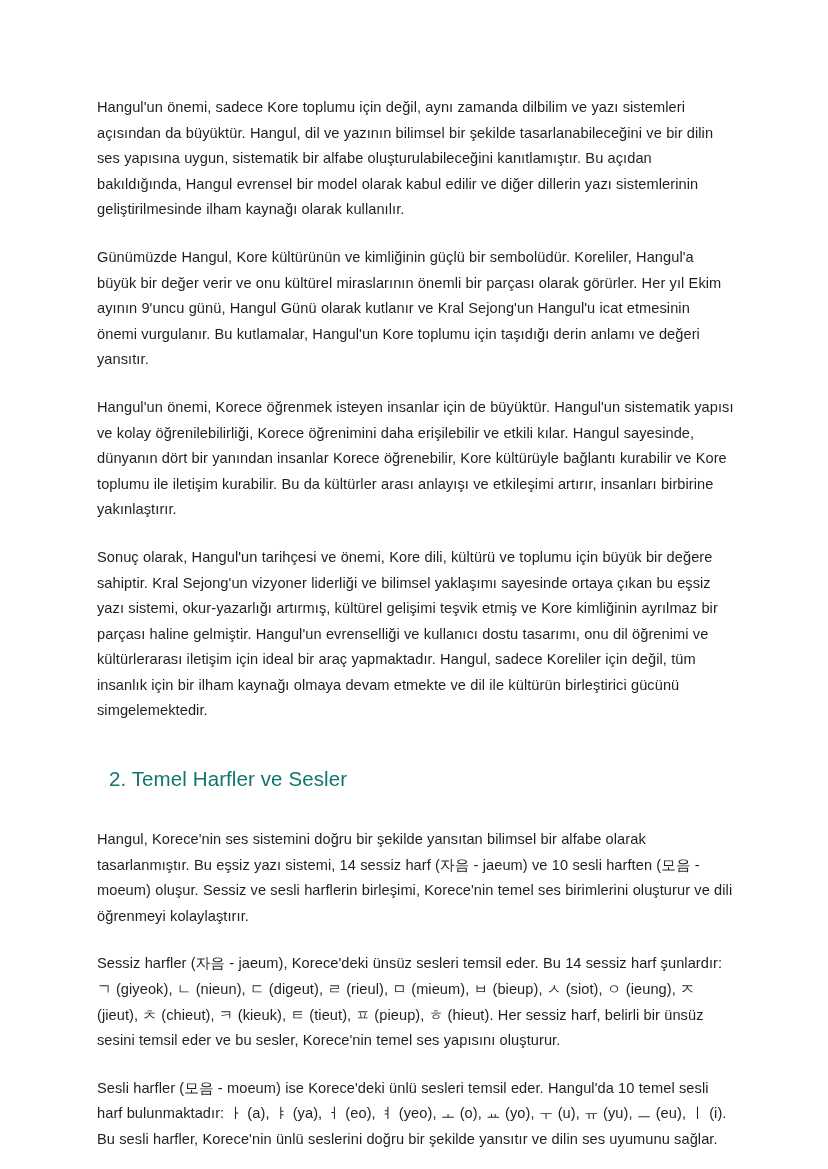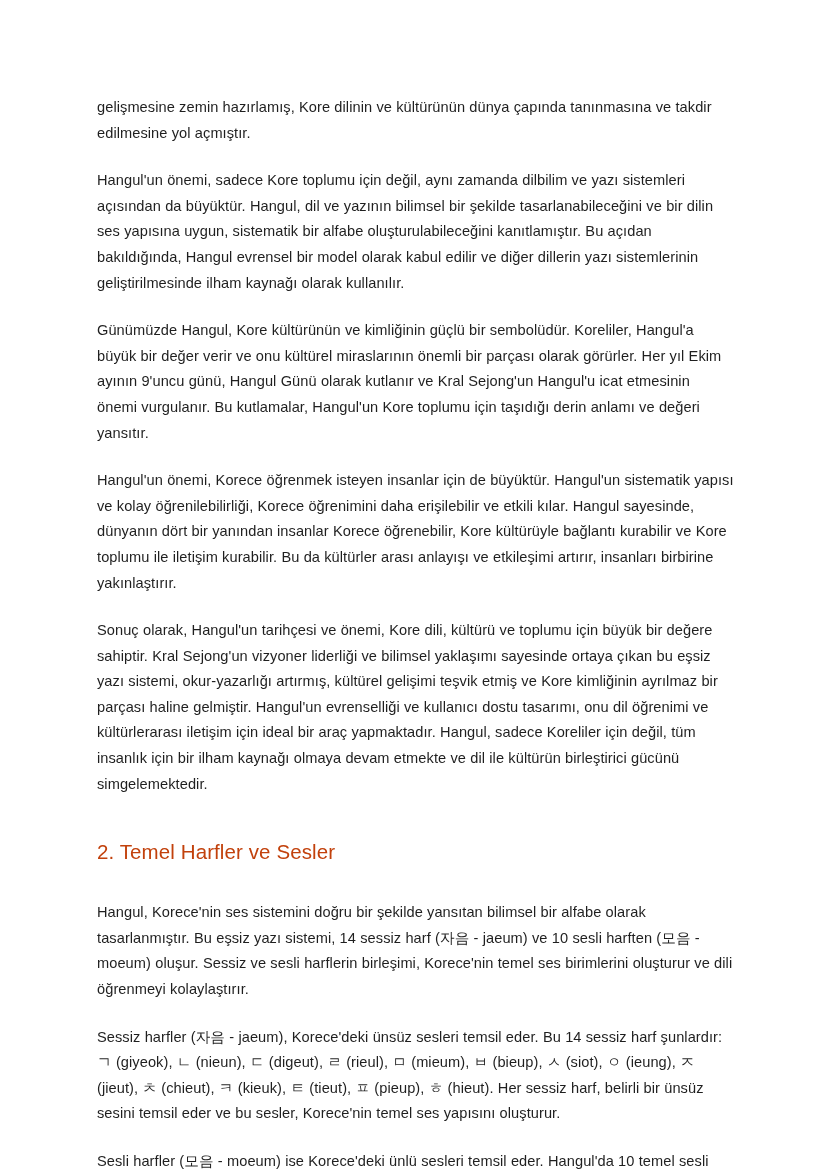--- a/index.html
+++ b/index.html
@@ -32,40 +32,39 @@
     line-height: 25.6px;
     color: #1f1f1f;
     text-align: left;
     word-spacing: 0.1px;
     letter-spacing: 0.005em;
   }
   p.para:last-child {
     margin-bottom: 0;
   }
   h2.section-heading {
-    margin: 0;
+    margin: 12px;
     padding: 0;
     font-size: 20.5px;
     line-height: 30px;
     font-weight: 400;
-    color: #c2410c;
+    color: #0f766e;
     letter-spacing: 0.005em;
   }
   .heading-block {
     margin-top: 40px;
     margin-bottom: 33px;
   }
 </style>
 </head>
 <body>
 
 <div class="page">
   <div class="doc-body">
 
-    <p class="para">gelişmesine zemin hazırlamış, Kore dilinin ve kültürünün dünya çapında tanınmasına ve takdir edilmesine yol açmıştır.</p>
 
     <p class="para">Hangul'un önemi, sadece Kore toplumu için değil, aynı zamanda dilbilim ve yazı sistemleri açısından da büyüktür. Hangul, dil ve yazının bilimsel bir şekilde tasarlanabileceğini ve bir dilin ses yapısına uygun, sistematik bir alfabe oluşturulabileceğini kanıtlamıştır. Bu açıdan bakıldığında, Hangul evrensel bir model olarak kabul edilir ve diğer dillerin yazı sistemlerinin geliştirilmesinde ilham kaynağı olarak kullanılır.</p>
 
     <p class="para">Günümüzde Hangul, Kore kültürünün ve kimliğinin güçlü bir sembolüdür. Koreliler, Hangul'a büyük bir değer verir ve onu kültürel miraslarının önemli bir parçası olarak görürler. Her yıl Ekim ayının 9'uncu günü, Hangul Günü olarak kutlanır ve Kral Sejong'un Hangul'u icat etmesinin önemi vurgulanır. Bu kutlamalar, Hangul'un Kore toplumu için taşıdığı derin anlamı ve değeri yansıtır.</p>
 
     <p class="para">Hangul'un önemi, Korece öğrenmek isteyen insanlar için de büyüktür. Hangul'un sistematik yapısı ve kolay öğrenilebilirliği, Korece öğrenimini daha erişilebilir ve etkili kılar. Hangul sayesinde, dünyanın dört bir yanından insanlar Korece öğrenebilir, Kore kültürüyle bağlantı kurabilir ve Kore toplumu ile iletişim kurabilir. Bu da kültürler arası anlayışı ve etkileşimi artırır, insanları birbirine yakınlaştırır.</p>
 
     <p class="para">Sonuç olarak, Hangul'un tarihçesi ve önemi, Kore dili, kültürü ve toplumu için büyük bir değere sahiptir. Kral Sejong'un vizyoner liderliği ve bilimsel yaklaşımı sayesinde ortaya çıkan bu eşsiz yazı sistemi, okur-yazarlığı artırmış, kültürel gelişimi teşvik etmiş ve Kore kimliğinin ayrılmaz bir parçası haline gelmiştir. Hangul'un evrenselliği ve kullanıcı dostu tasarımı, onu dil öğrenimi ve kültürlerarası iletişim için ideal bir araç yapmaktadır. Hangul, sadece Koreliler için değil, tüm insanlık için bir ilham kaynağı olmaya devam etmekte ve dil ile kültürün birleştirici gücünü simgelemektedir.</p>
 
     <div class="heading-block">

